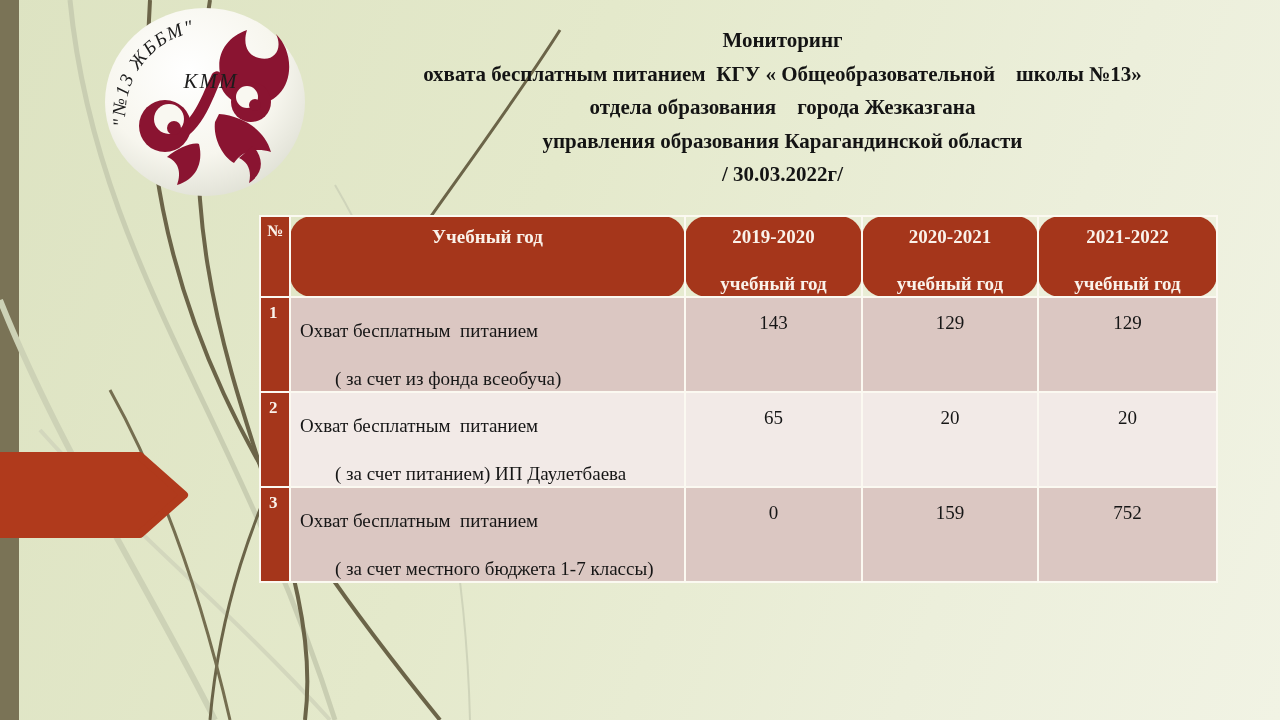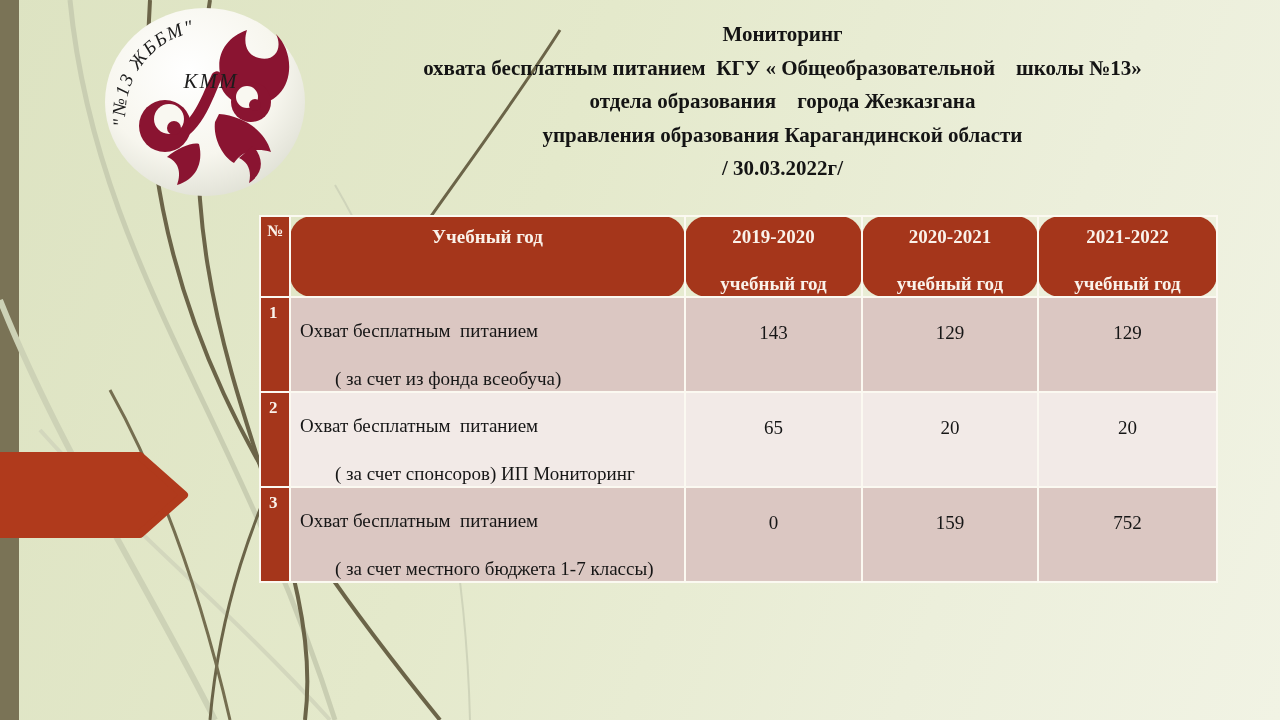--- a/index.html
+++ b/index.html
@@ -7,39 +7,39 @@
     width:1280px;height:720px;position:relative;overflow:hidden;
     font-family:"Liberation Serif", serif;
     background:linear-gradient(110deg,#dde3c2 0%,#e4e9cb 40%,#ecefdb 75%,#f1f3e4 100%);
   }
   .stripe{position:absolute;left:0;top:0;width:19px;height:720px;background:#7a7356;}
   .grass-svg{position:absolute;left:0;top:0;pointer-events:none;}
   .arrow-svg{position:absolute;left:0;top:449px;}
   .logo-svg{position:absolute;left:103px;top:6px;}
 
   .title{
-    position:absolute;left:290px;top:18px;width:985px;text-align:center;
+    position:absolute;left:290px;top:24px;width:985px;text-align:center;
     font-weight:bold;font-size:21px;color:#141414;
   }
   .title .line{line-height:33.5px;white-space:pre-wrap;}
 
   .table-wrap{position:absolute;left:259px;top:215px;}
   table{border-collapse:collapse;}
   td{border:2.5px solid #fbf9f1;vertical-align:top;font-size:19px;color:#161616;padding:0;}
   td.hdr{background:#a5361b;color:#faf2ea;font-weight:bold;text-align:center;border-radius:22px;}
   td.hdr .l1{margin-top:7px;line-height:25px;}
   td.hdr .l2{margin-top:22px;line-height:25px;}
   td.hdr-num{background:#a5361b;color:#faf2ea;font-weight:bold;font-size:16px;
     text-align:center;padding-top:5px;}
   td.rownum{background:#a5361b;color:#faf2ea;font-weight:bold;font-size:17px;
     padding:5px 0 0 8px;}
   td.label{padding:20px 6px 0 9px;}
   td.label .l1{line-height:25px;white-space:pre-wrap;}
   td.label .l2{margin-top:23px;line-height:25px;white-space:pre-wrap;margin-left:35px;}
-  td.val{text-align:center;padding-top:22px;line-height:25px;margin-top:32px;}
+  td.val{text-align:center;padding-top:12px;line-height:25px;margin-top:32px;}
   tr.band-a td.cell{background:#dbc7c2;}
   tr.band-b td.cell{background:#f2eae7;}
   .r-hdr{height:76px;}
   .r-body{height:78px;}
   .r-body-last{height:73px;}
 </style>
 </head>
 <body>
 
 <div class="stripe"></div>
@@ -133,21 +133,21 @@
       </td>
       <td class="val cell">143</td>
       <td class="val cell">129</td>
       <td class="val cell">129</td>
     </tr>
 
     <tr class="r-body band-b">
       <td class="rownum">2</td>
       <td class="label cell">
         <div class="l1">Охват бесплатным  питанием</div>
-        <div class="l2">( за счет спонсоров) ИП Мониторинг</div>
+        <div class="l2">( за счет питанием) ИП Даулетбаева</div>
       </td>
       <td class="val cell">65</td>
       <td class="val cell">20</td>
       <td class="val cell">20</td>
     </tr>
 
     <tr class="r-body-last band-a">
       <td class="rownum">3</td>
       <td class="label cell">
         <div class="l1">Охват бесплатным  питанием</div>

